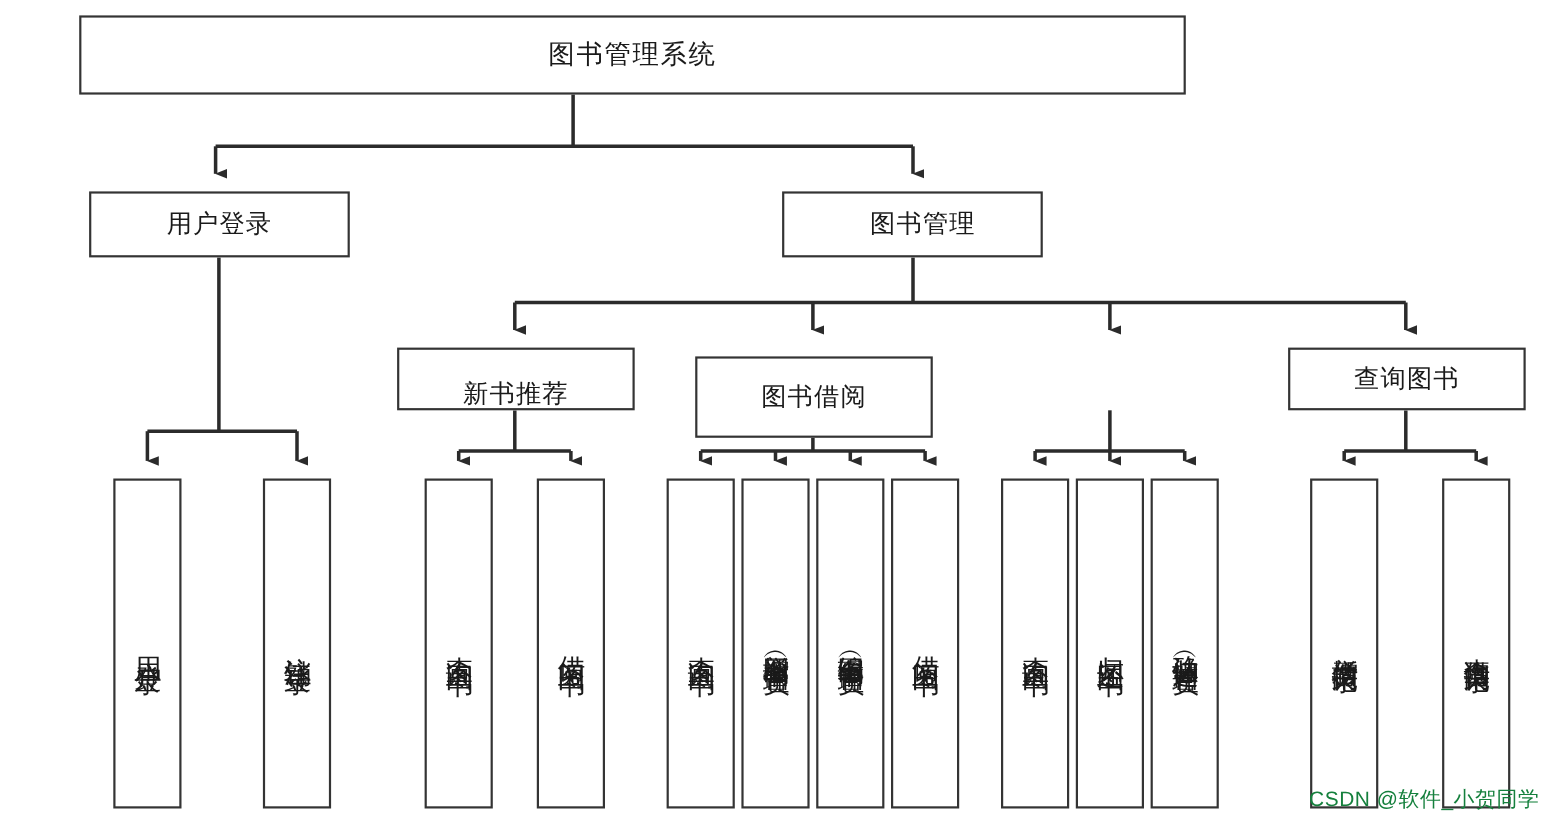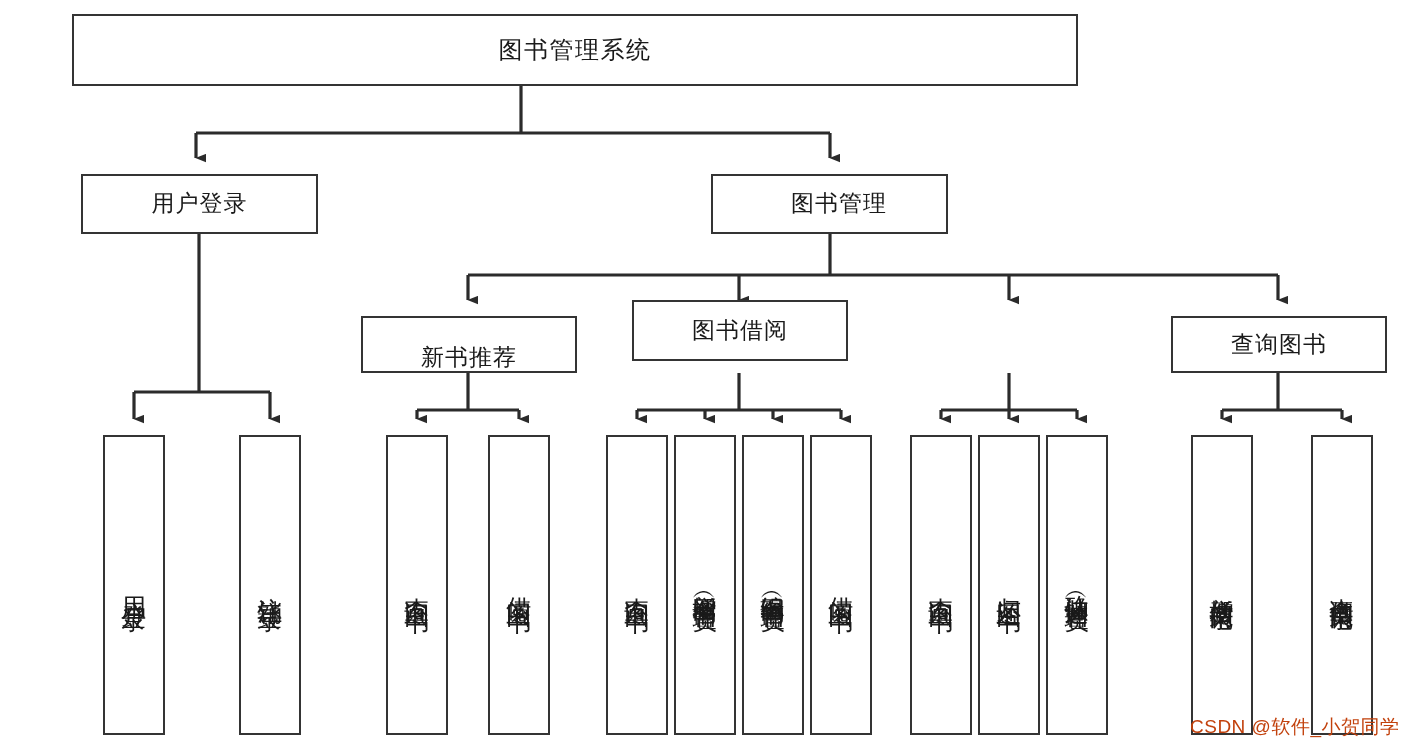--- a/index.html
+++ b/index.html
@@ -65,21 +65,21 @@
     line-height: 1.05;
     letter-spacing: 4px;
     white-space: nowrap;
   }
   .node.vert.narrow .label {
     font-size: 24px;
     letter-spacing: 2px;
   }
   .watermark {
     position: absolute;
-    color: #c2410c;
+    color: #15803d;
     font-size: 19px;
     white-space: nowrap;
     z-index: 5;
     letter-spacing: 0.5px;
   }
 </style>
 </head>
 <body>
 
 <div id="canvas">
@@ -143,21 +143,21 @@
   </div>
 
   <div class="node horiz" style="left:711px; top:174px; width:237px; height:60px;padding-left:19px;">
     <span class="label">图书管理</span>
   </div>
 
   <div class="node horiz" style="left:361px; top:316px; width:216px; height:57px;align-items:flex-end;">
     <span class="label">新书推荐</span>
   </div>
 
-  <div class="node horiz" style="left:632px; top:300px; width:216px; height:61px;">
+  <div class="node horiz" style="left:632px; top:324px; width:216px; height:74px;">
     <span class="label">图书借阅</span>
   </div>
 
 
   <div class="node horiz" style="left:1171px; top:316px; width:216px; height:57px;">
     <span class="label">查询图书</span>
   </div>
 
   <div class="node vert" style="left:103px; top:435px; width:62px; height:300px;">
     <span class="label">用户登录</span>

